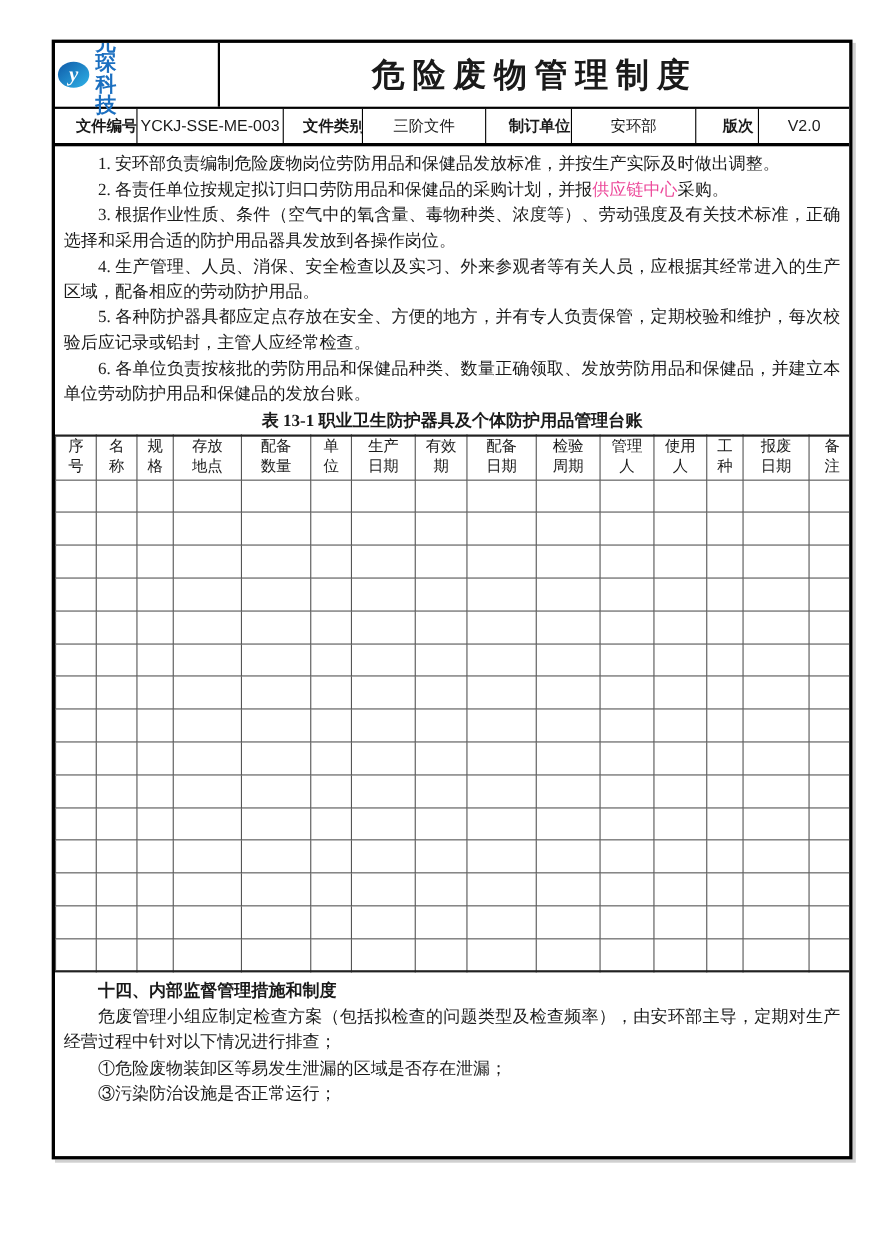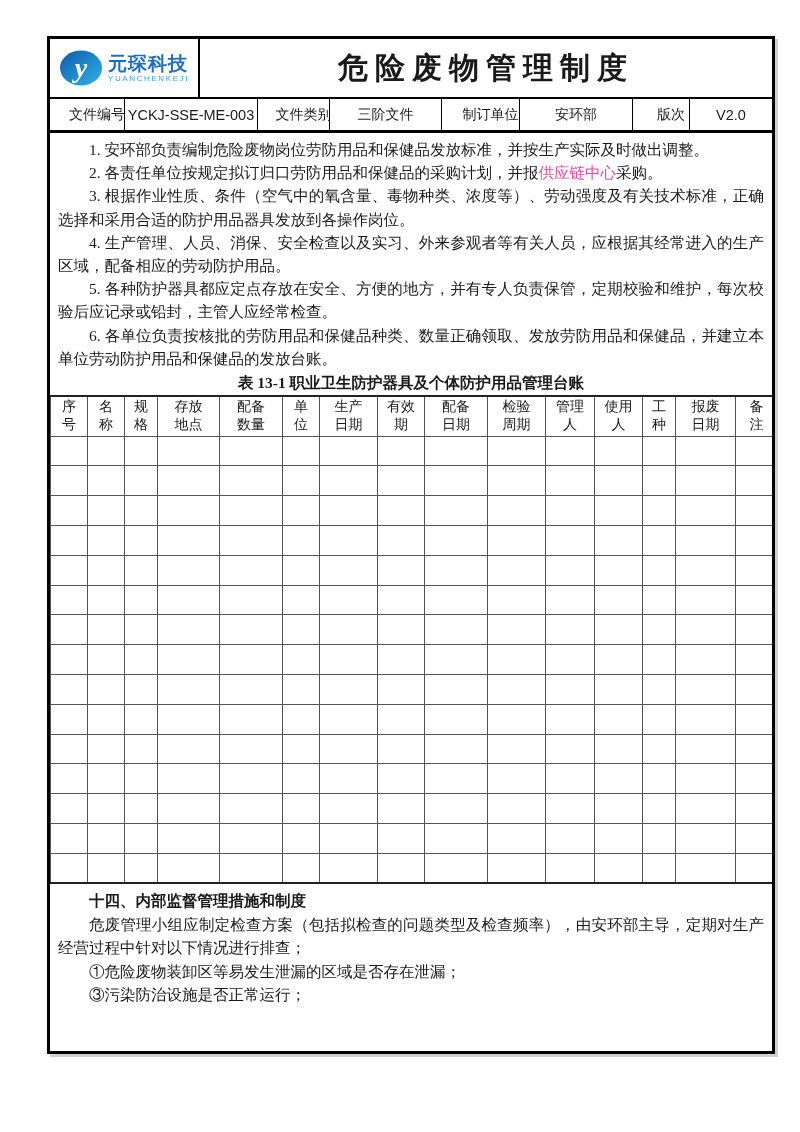--- a/index.html
+++ b/index.html
@@ -19,35 +19,35 @@
     box-shadow: 3px 3px 0 rgba(170,170,170,.55);
     overflow: hidden;
   }
   
   .header-top { display: flex; height: 60px; border-bottom: 2px solid #000; }
   .logo-cell {
     width: 150px; border-right: 2px solid #000;
     display: flex; align-items: center; justify-content: center; gap: 5px;
     padding: 2px;
   }
-  .logo-text-wrap { display: flex; flex-direction: column; line-height: 1; }
+  .logo-text-wrap { display: flex; flex-direction: row; line-height: 1; }
   .logo-name { font-weight: bold; font-size: 19px; letter-spacing: 1px; font-family: "Liberation Sans", sans-serif; }
   .logo-sub { font-size: 8px; letter-spacing: 1.6px; margin-top: 2px; font-family: "Liberation Sans", sans-serif; }
   .title-cell {
     flex: 1; display: flex; align-items: center; justify-content: center;
     font-size: 30px; font-weight: bold; letter-spacing: 7px;
   }
   .header-meta { display: flex; height: 34px; border-bottom: 3px solid #000; font-size: 14px; }
   .meta-cell {
     display: flex; align-items: center; justify-content: center;
     border-right: 1.5px solid #000; height: 100%;
     overflow: hidden; white-space: nowrap;
   }
   .meta-cell:last-child { border-right: none; }
-  .meta-label { font-weight: normal; padding-left: 20px; }
+  .meta-label { font-weight: bold; padding-left: 20px; }
   .meta-mono { font-family: "Liberation Sans", sans-serif; font-size: 14.5px; }
   .w-doclabel { width: 75px; } .w-docno { width: 133px; }
   .w-typelabel { width: 72px; } .w-type { width: 112px; }
   .w-unitlabel { width: 78px; } .w-unit { width: 113px; }
   .w-verlabel { width: 57px; } .w-ver { flex: 1; }
   
   .body-text { padding: 5px 8px 0 8px; font-size: 15.5px; line-height: 23.2px; text-align: justify; }
   .body-para { margin: 0; text-indent: 2em; }
   .link-text { cursor: pointer; }
   .table-caption {

